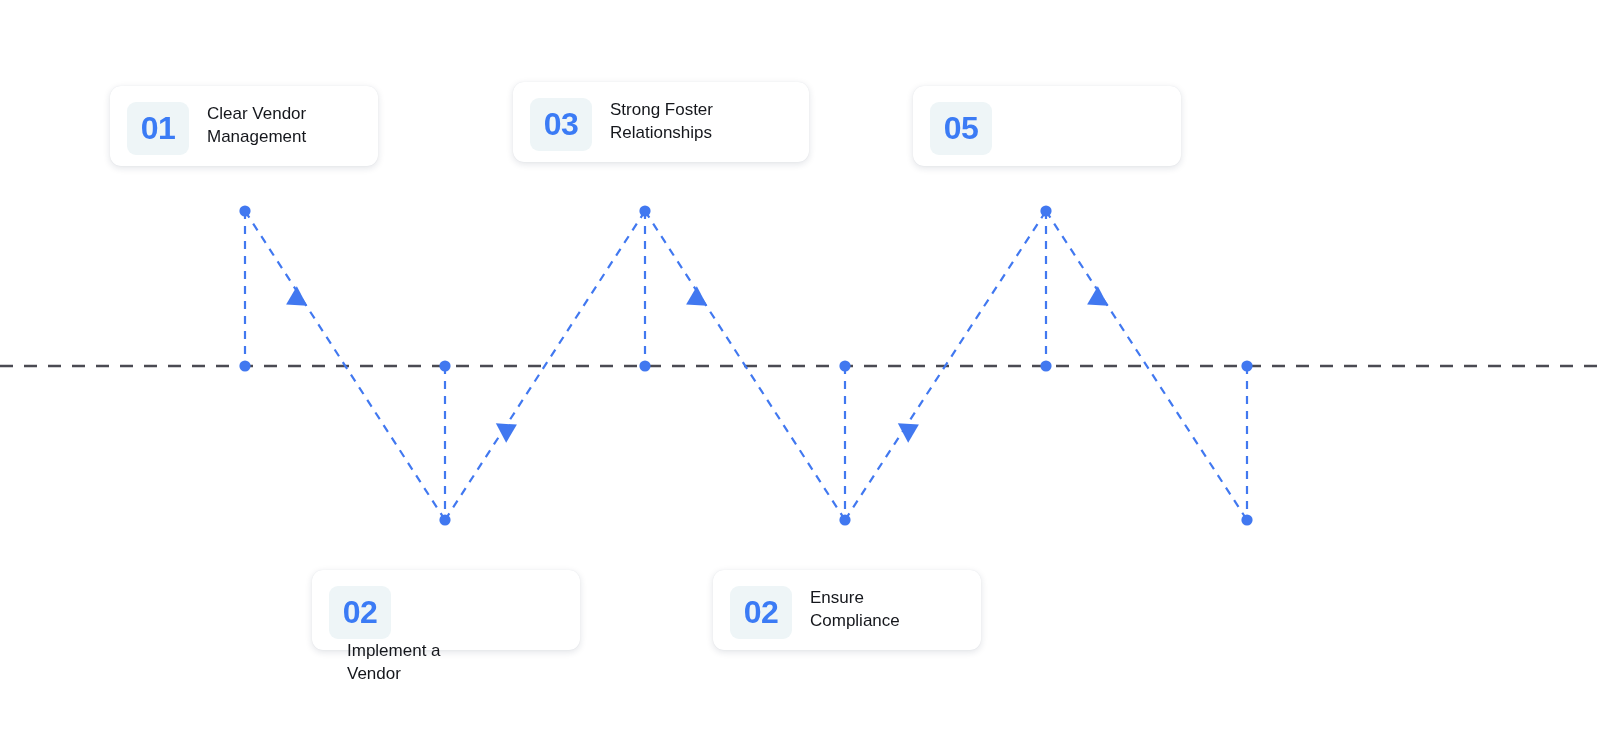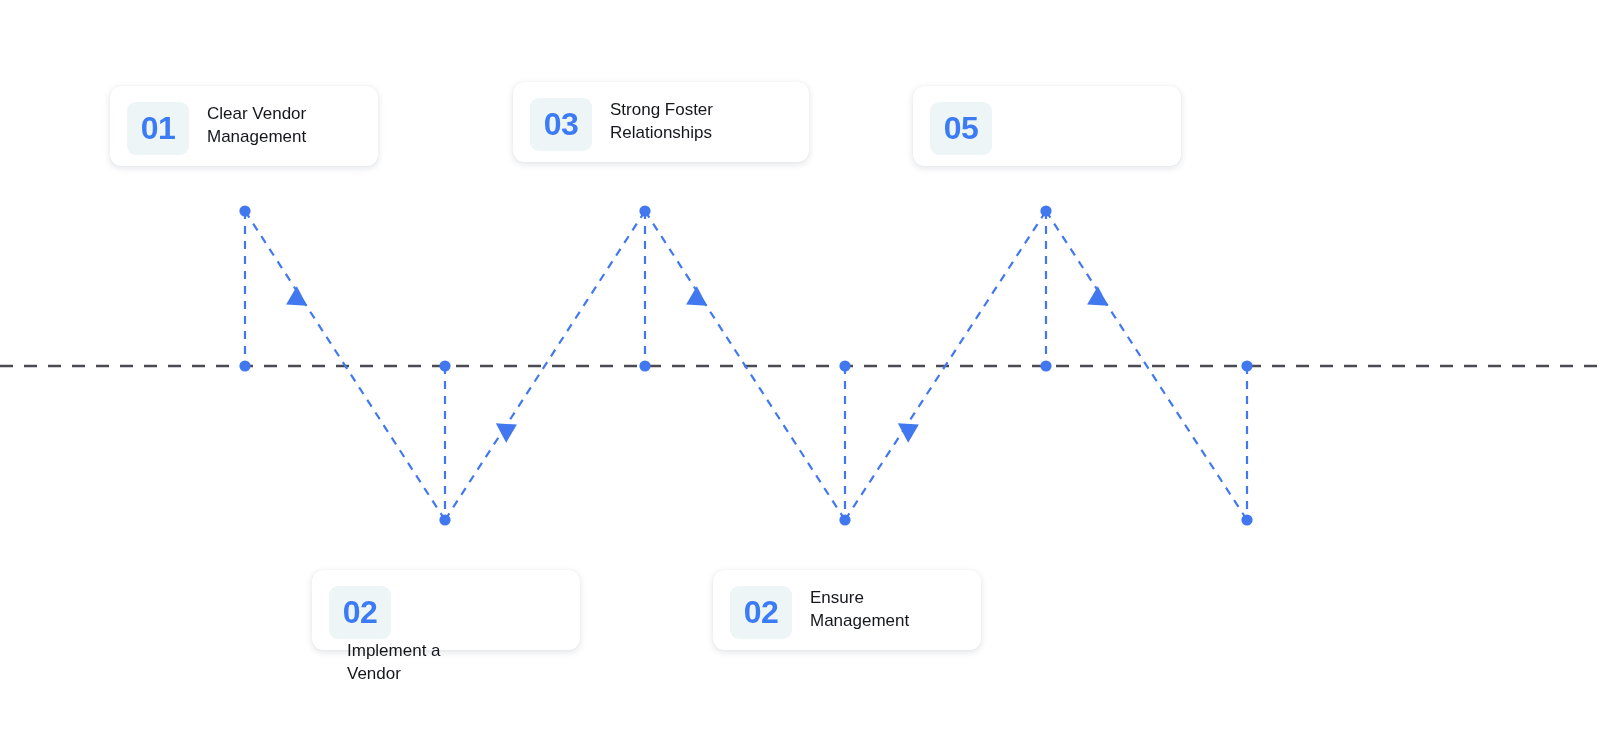--- a/index.html
+++ b/index.html
@@ -134,17 +134,17 @@
 
   <div class="step-card card-02">
     <div class="step-badge">02</div>
     <div class="step-label">Implement a
 Vendor</div>
   </div>
 
   <div class="step-card card-04">
     <div class="step-badge">02</div>
     <div class="step-label">Ensure
-Management</div>
+Compliance</div>
   </div>
 
 
 </div>
 
 </body></html>

